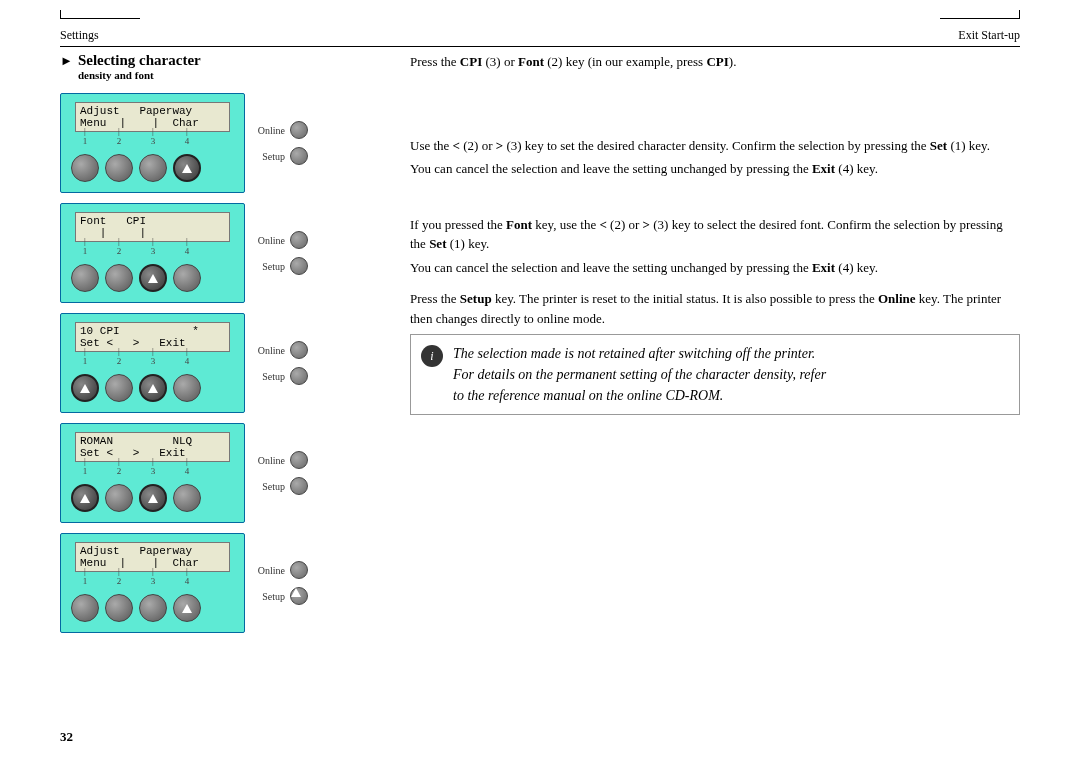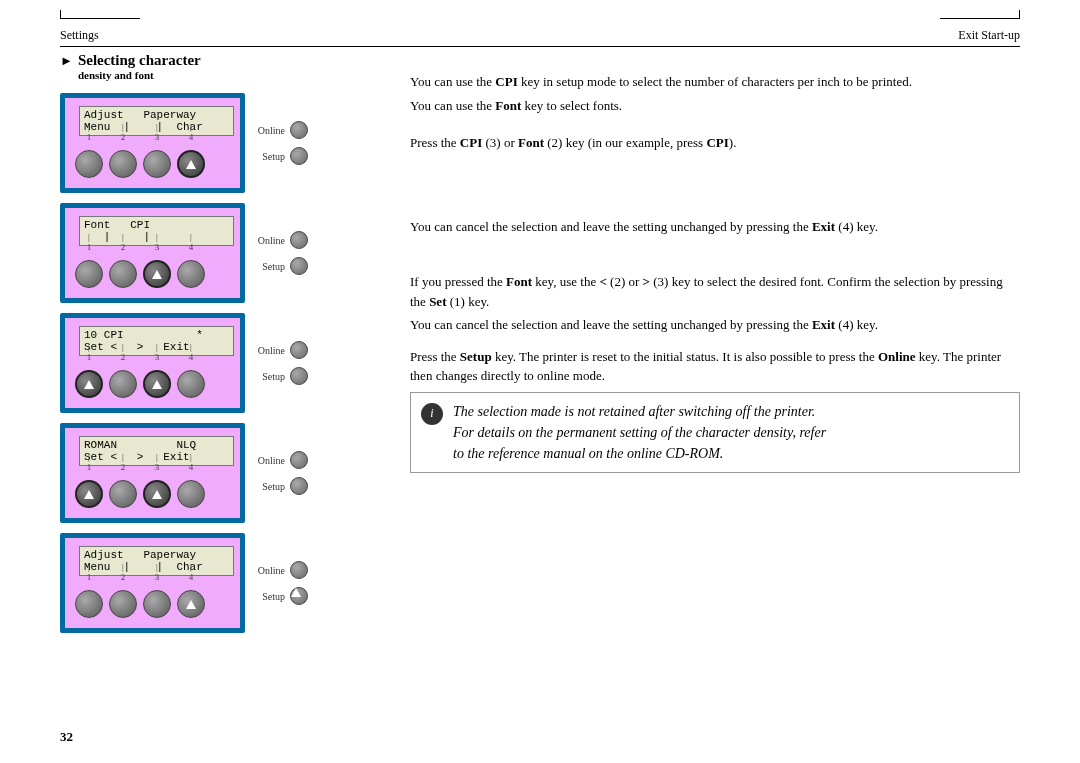--- a/index.html
+++ b/index.html
@@ -115,22 +115,22 @@
       display: flex;
       align-items: center;
       margin-bottom: 10px;
       position: relative;
     }
 
     
     .panel {
       width: 185px;
       height: 100px;
-      border: 5px solid #0369a1;
-      background: #f0abfc;
+      border: 1px solid #0369a1;
+      background: #5eead4;
       position: relative;
       border-radius: 2px;
     }
 
     .panel-screen {
       width: 155px;
       height: 30px;
       border: 1px solid #777;
       background: #e8e8d0;
       position: absolute;
@@ -472,31 +472,28 @@
               <div class="tri-up" style="border-bottom-color:#fff;"></div>
             </div>
           </div>
         </div>
       </div>
 
     </div>
 
     <div class="right-col">
 
-      <div class="text-section" style="margin-bottom:18px; margin-top:20px;">
-        <p>You can use the <b>CPI</b> key in setup mode to select the number of characters per inch to be printed.</p>
-        <p>You can use the <b>Font</b> key to select fonts.</p>
-      </div>
 
 
       <div class="text-section" style="margin-bottom: 64px;">
         <p>Press the <b>CPI</b> (3) or <b>Font</b> (2) key (in our example, press <b>CPI</b>).</p>
       </div>
 
       <div class="text-section" style="margin-bottom: 36px;">
+        <p>Use the <b>&lt;</b> (2) or <b>&gt;</b> (3) key to set the desired character density. Confirm the selection by pressing the <b>Set</b> (1) key.</p>
         <p>You can cancel the selection and leave the setting unchanged by pressing the <b>Exit</b> (4) key.</p>
       </div>
 
       <div class="text-section" style="margin-bottom: 12px;">
         <p>If you pressed the <b>Font</b> key, use the <b>&lt;</b> (2) or <b>&gt;</b> (3) key to select the desired font. Confirm the selection by pressing the <b>Set</b> (1) key.</p>
         <p>You can cancel the selection and leave the setting unchanged by pressing the <b>Exit</b> (4) key.</p>
       </div>
 
       <div class="text-section">
         <p>Press the <b>Setup</b> key. The printer is reset to the initial status. It is also possible to press the <b>Online</b> key. The printer then changes directly to online mode.</p>

